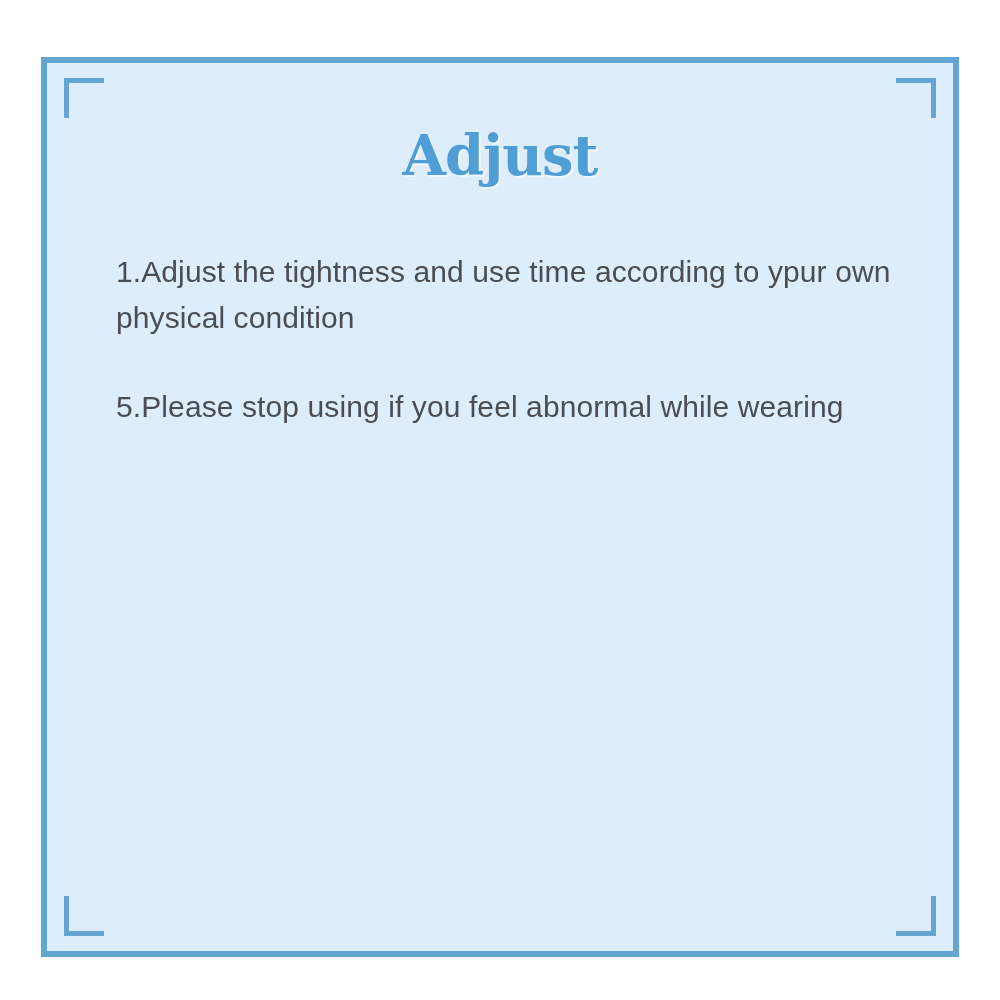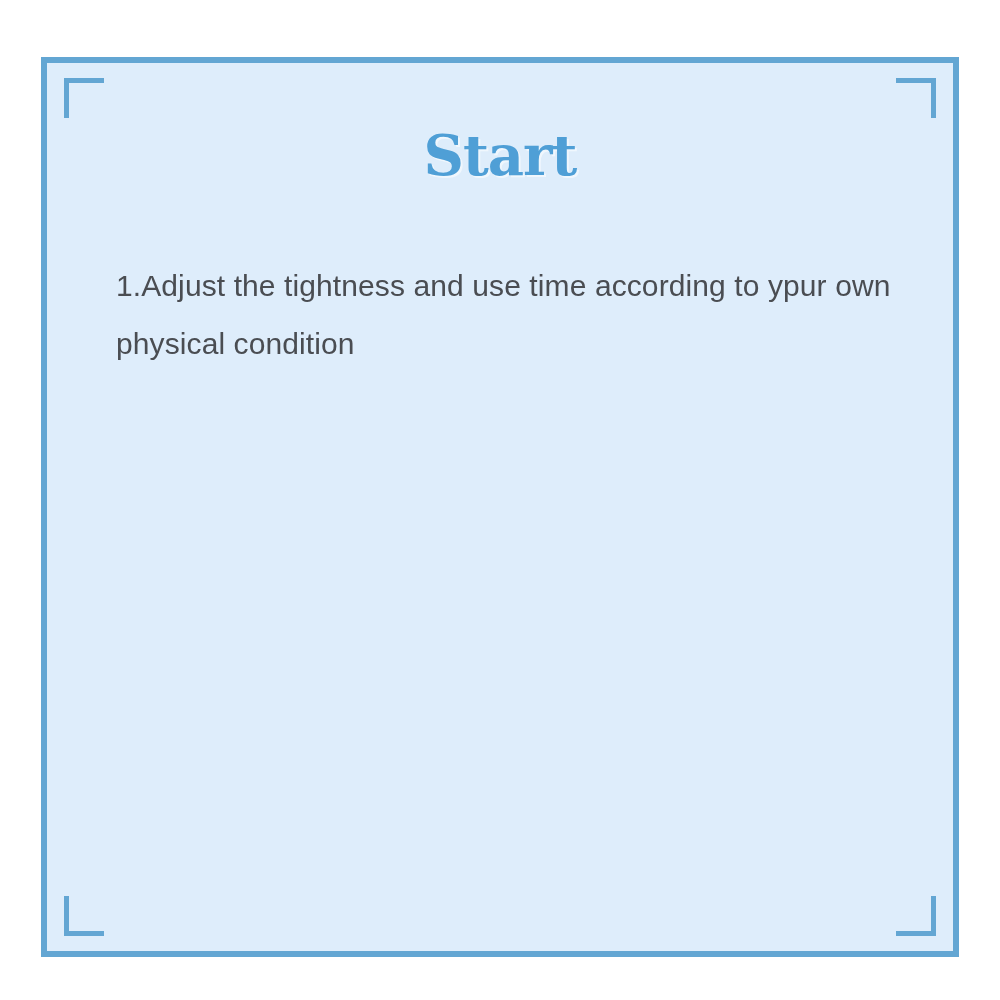--- a/index.html
+++ b/index.html
@@ -75,38 +75,39 @@
 
   
   #notes-list {
     position: absolute;
     left: 69px;
     top: 178px;
     width: 790px;
   }
   .note-item {
     font-size: 30px;
-    line-height: 58px;
+    line-height: 46px;
     color: #4a4d52;
-    margin: 16px 0 43px 0;
+    margin: 8px 0 43px 0;
     letter-spacing: 0.1px;
   }
   .note-item:last-child {
     margin-bottom: 0;
   }
 </style>
 </head>
 <body>
 
 <div id="notes-card">
 
   <span class="corner-bracket tl"></span>
   <span class="corner-bracket tr"></span>
   <span class="corner-bracket bl"></span>
   <span class="corner-bracket br"></span>
 
-  <div id="notes-title">Start</div>
+  <div id="notes-title">Adjust</div>
 
   <div id="notes-list">
     <p class="note-item">1.Adjust the tightness and use time according to ypur own physical condition</p>
+    <p class="note-item">5.Please stop using if you feel abnormal while wearing</p>
   </div>
 
 </div>
 
 </body></html>

